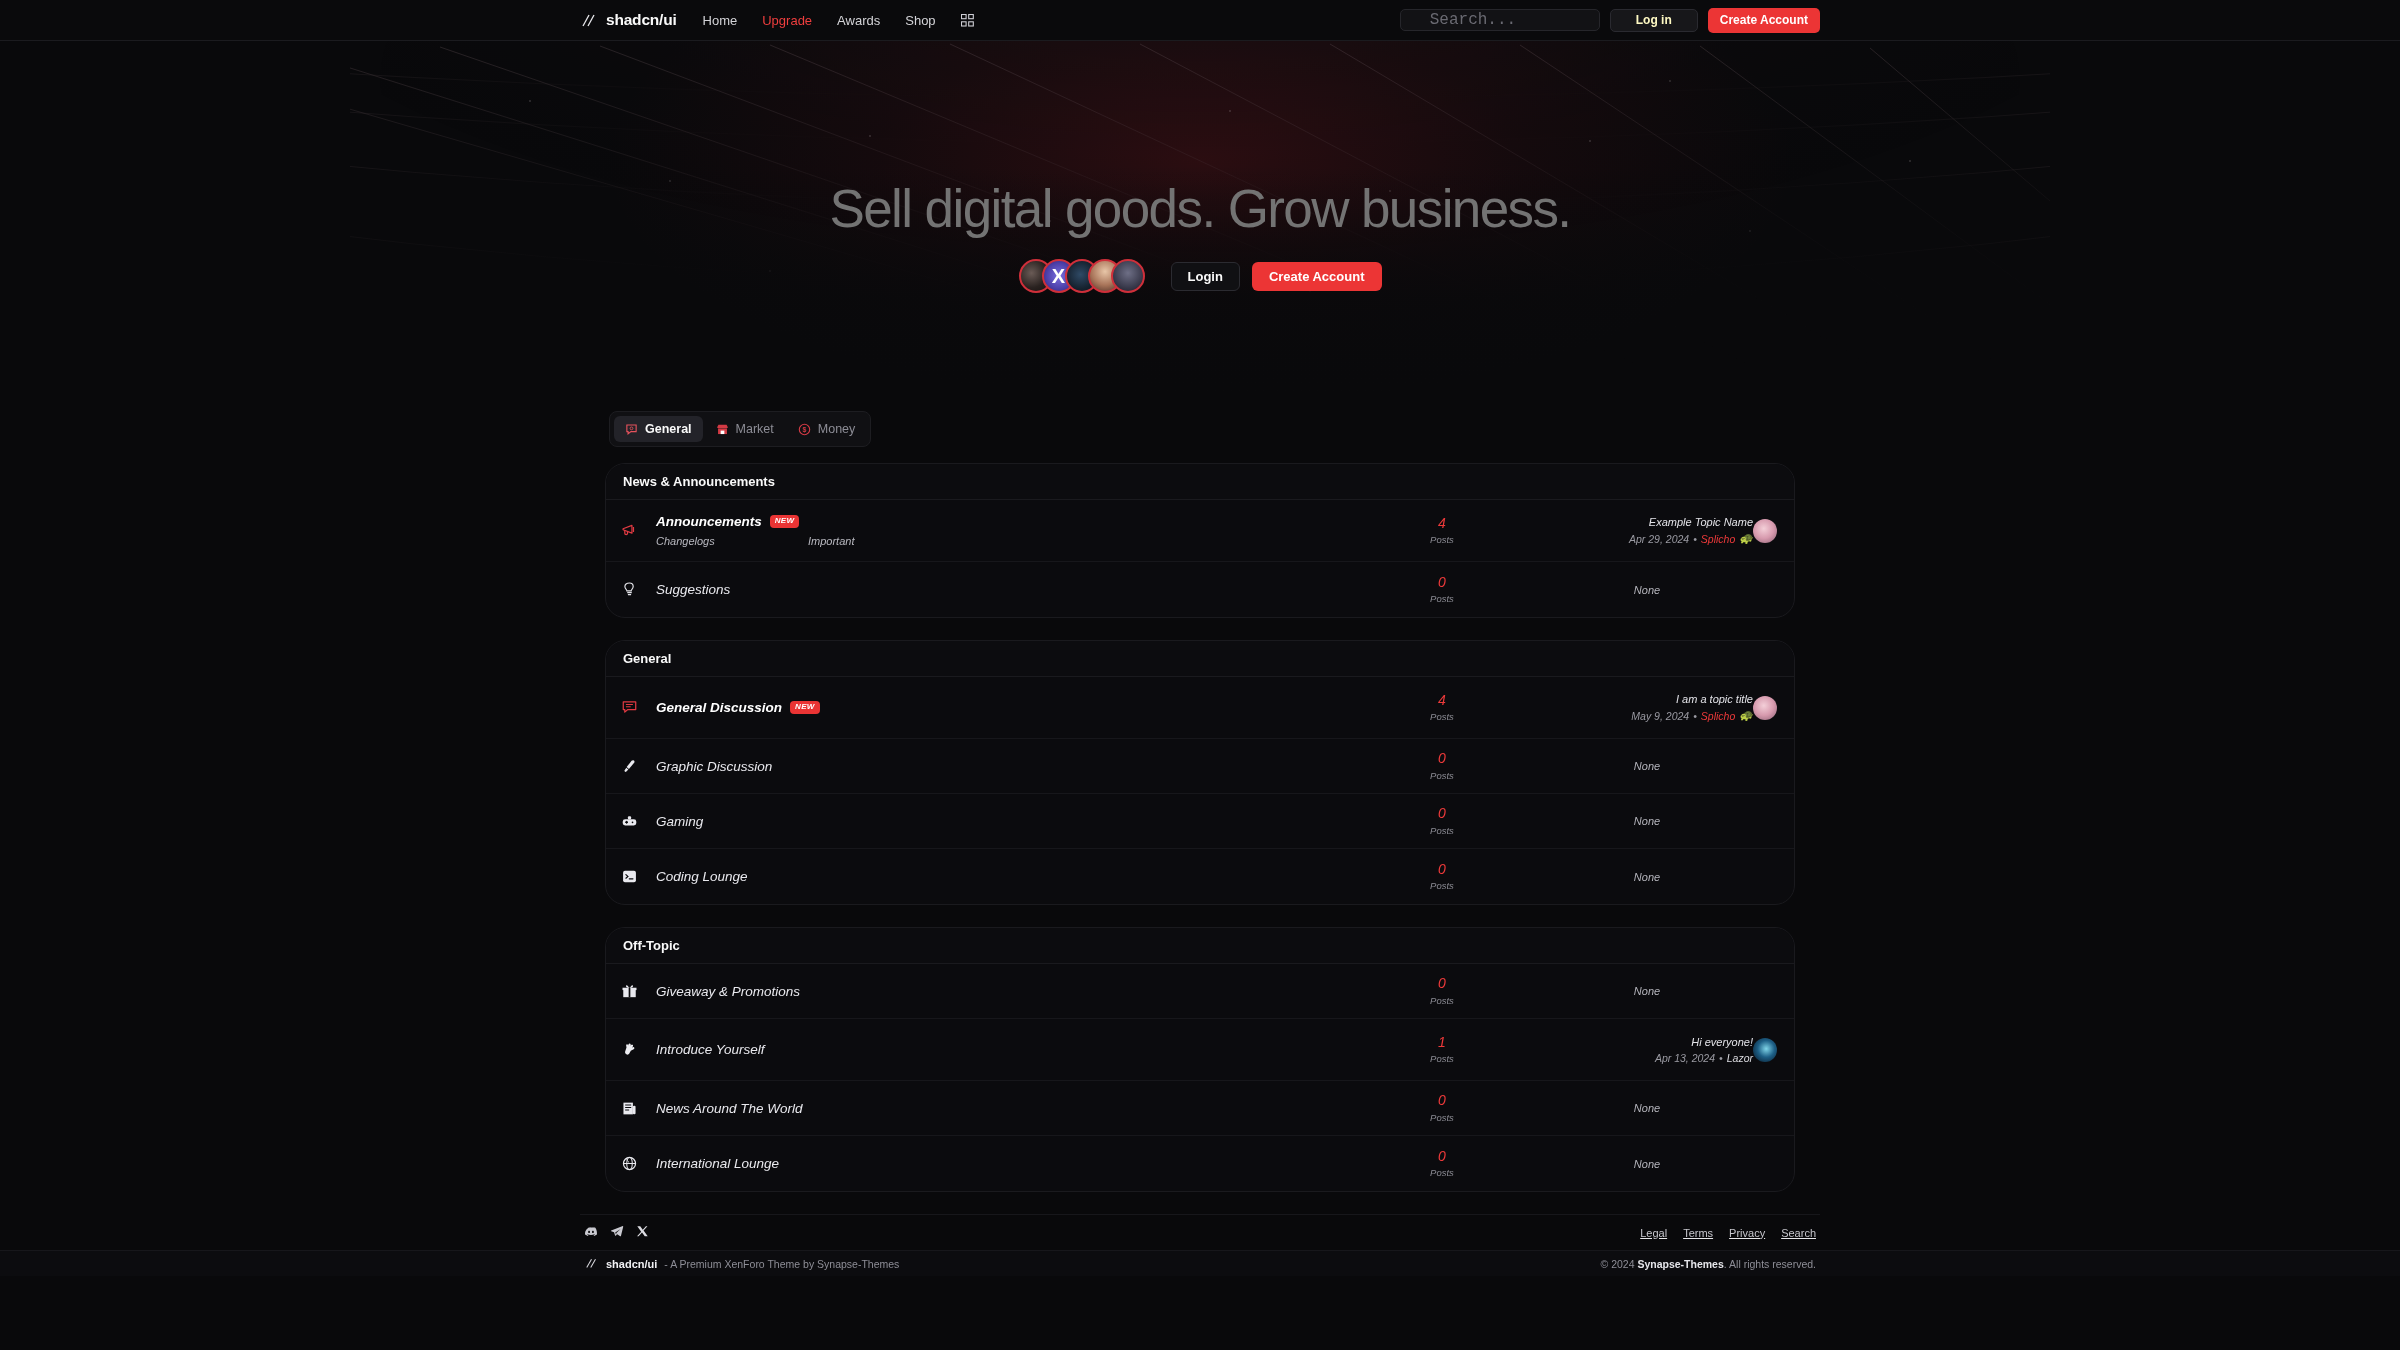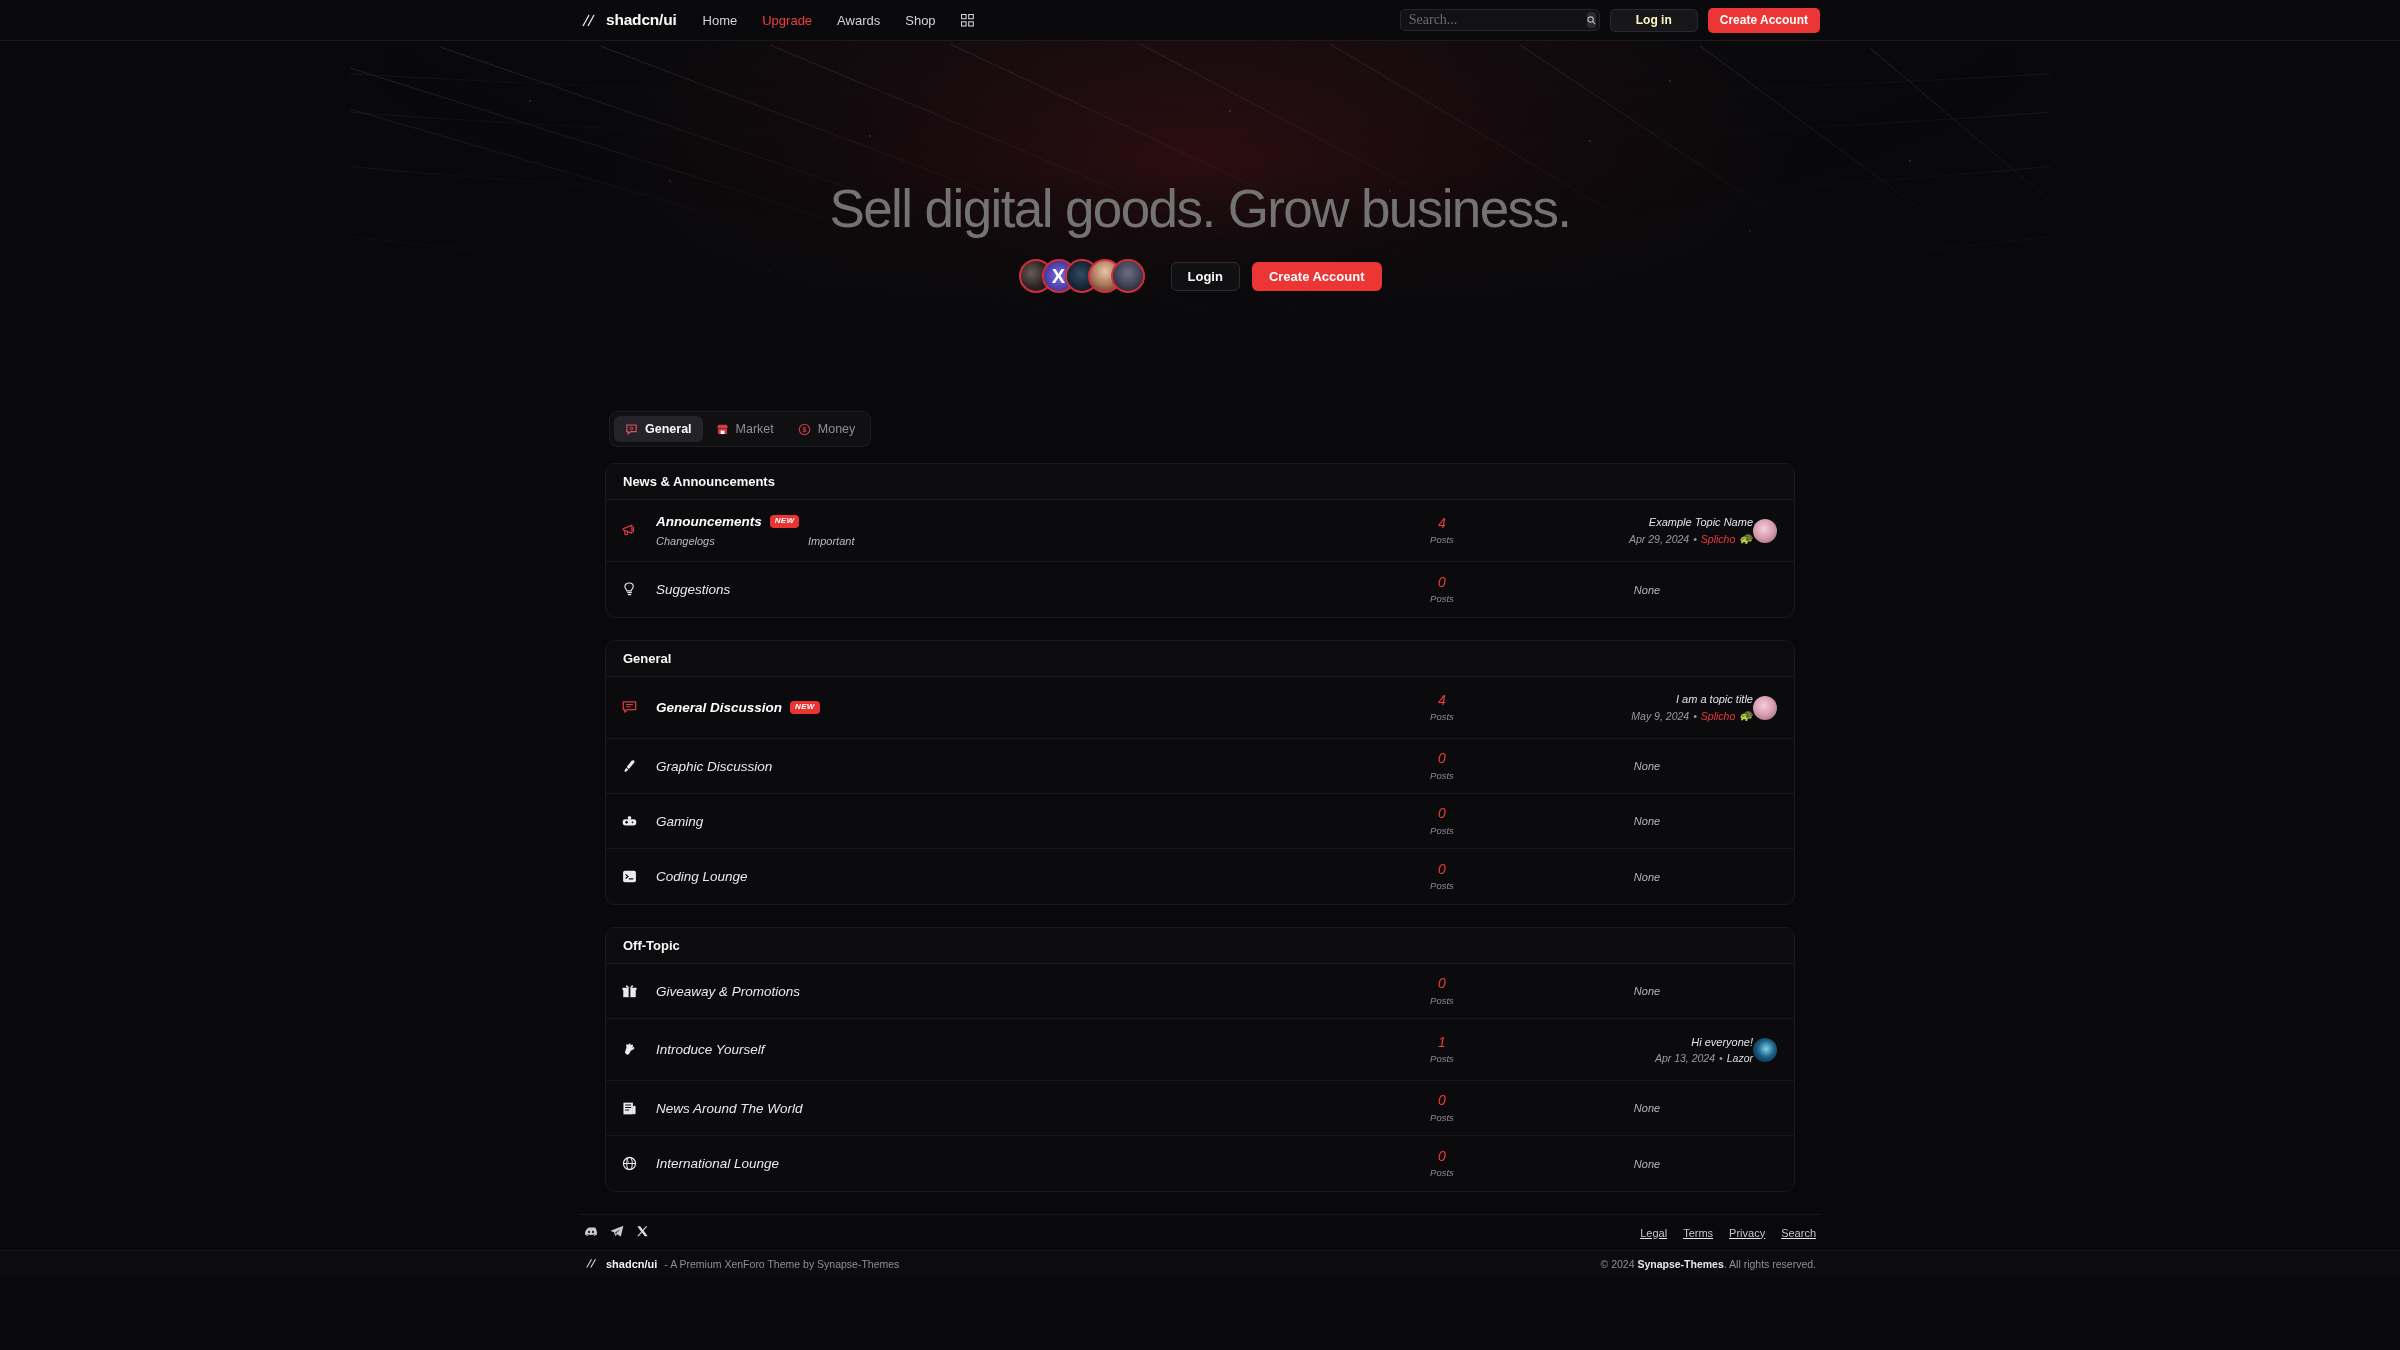--- a/index.html
+++ b/index.html
@@ -31,21 +31,21 @@
   .nav a.accent { color:#ef3e3e; }
   .grid-icon { display:block; width:13px; height:13px; }
   .hdr-right { margin-left:auto; display:flex; align-items:center; gap:10px; }
   .search-box {
     width:200px; height:22px; background:#121215;
     border:1px solid #26262b; border-radius:5px;
     display:flex; align-items:center; padding:0 3px 0 8px;
   }
   .search-box input {
     flex:1; background:transparent; border:none; outline:none;
-    color:#d4d4d8; font-size:14px; font-family:Liberation Serif, serif;
+    color:#d4d4d8; font-size:16px; font-family:Liberation Mono, monospace;margin-left:21px;
   }
   .search-box input::placeholder { color:#6a6a72; }
   .search-btn {
     width:16px; height:16px; background:#2a2a30; border-radius:3px;
     display:flex; align-items:center; justify-content:center;
   }
   .btn-login {
     height:23px; padding:0 25px; background:#17171a; border:1px solid #2a2a30;
     border-radius:5px; color:#fef9c3; font-size:12px; font-weight:bold;
     display:flex; align-items:center;
@@ -114,21 +114,21 @@
     height:26px; padding:0 11px; border-radius:6px;
     font-size:12.5px; color:#8d8d96; font-weight:normal;
   }
   .tab.active { background:#232329; color:#fafafa; font-weight:bold; }
   .tab svg { display:block; }
 
   
   .card {
     background:#0b0b0e;
     border:1px solid #1a1a1e;
-    border-radius:10px;
+    border-radius:20px;
     margin-bottom:22px;
     overflow:hidden;
   }
   .card-head {
     height:36px; display:flex; align-items:center;
     padding:0 17px; border-bottom:1px solid #1a1a1e;
     background:#0c0c0f;
   }
   .card-head-title { font-size:13px; font-weight:bold; color:#fafafa; }
 

